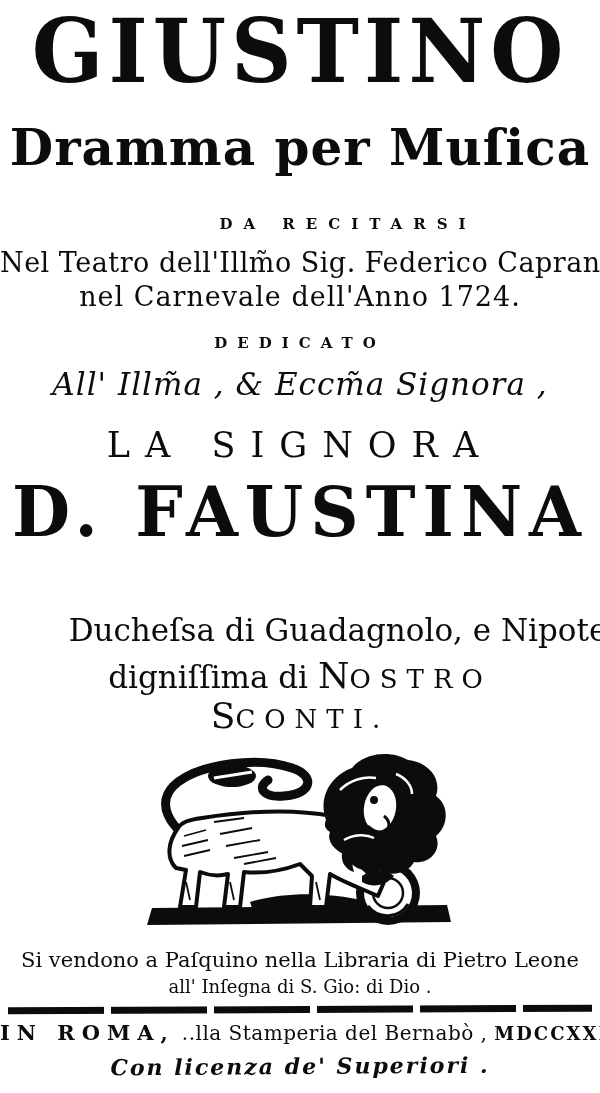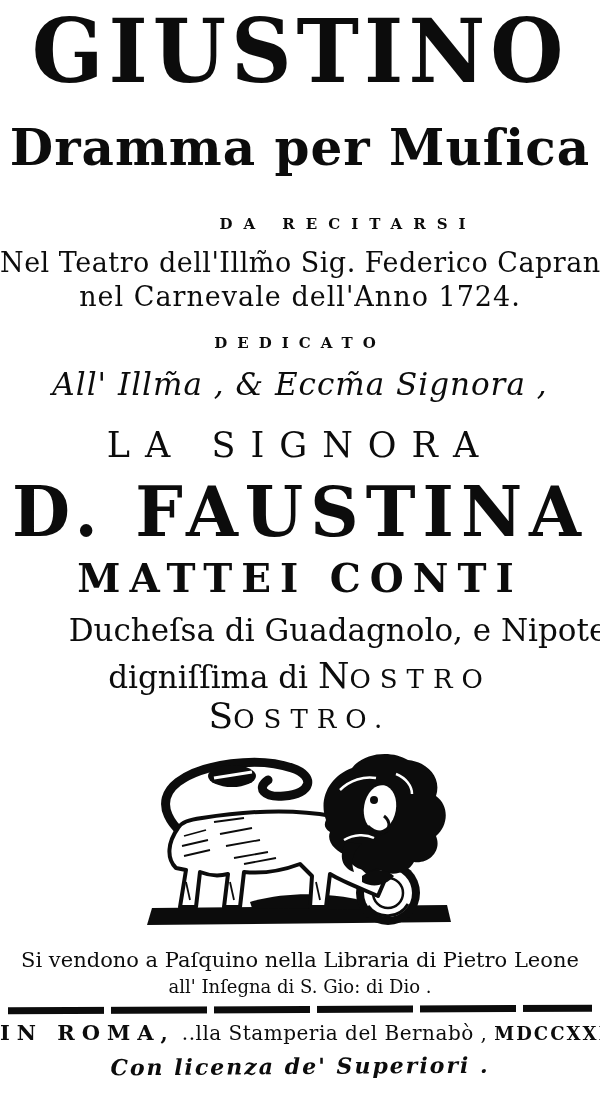--- a/index.html
+++ b/index.html
@@ -50,28 +50,27 @@
 
   <div class="line title">GIUSTINO</div>
   <div class="line subtitle">Dramma per Muſica</div>
   <div class="line recitarsi">DA RECITARSI</div>
   <div class="line theatre1">Nel Teatro dell'Illm̃o Sig. Federico Capranica</div>
   <div class="line theatre2">nel Carnevale dell'Anno 1724.</div>
   <div class="line dedicato">DEDICATO</div>
   <div class="line dedicatee">All' Illm̃a , &amp; Eccm̃a Signora ,</div>
   <div class="line lasignora">LA SIGNORA</div>
   <div class="line faustina">D. FAUSTINA</div>
-  <div class="line mattei">MATTEI CONTI</div>
 
   <div class="line duch1">Ducheſsa di Guadagnolo, e Nipote</div>
   <div class="line duch2">
     <span>digniſſima di </span><span class="cap-init">N</span><span class="spaced-caps">OSTRO</span>
   </div>
   <div class="line duch3">
-    <span class="cap-init">S</span><span class="spaced-caps">OSTRO.</span>
+    <span class="cap-init">S</span><span class="spaced-caps">CONTI.</span>
   </div>
 
   <div class="emblem">
     <svg viewBox="0 0 320 185" xmlns="http://www.w3.org/2000/svg">
       <g fill="#0c0c0c" stroke="none">
 
         <path d="M12,158 L307,155 L311,172 L7,175 Z"></path>
         <path d="M110,152 C150,140 200,143 236,154 L232,160 L112,158 Z"></path>
 
         <path d="M62,96 C30,80 12,52 38,32 C62,14 118,6 152,18 C176,26 172,44 144,46 C124,48 116,38 128,30" fill="none" stroke="#0c0c0c" stroke-width="9" stroke-linecap="round"></path>

